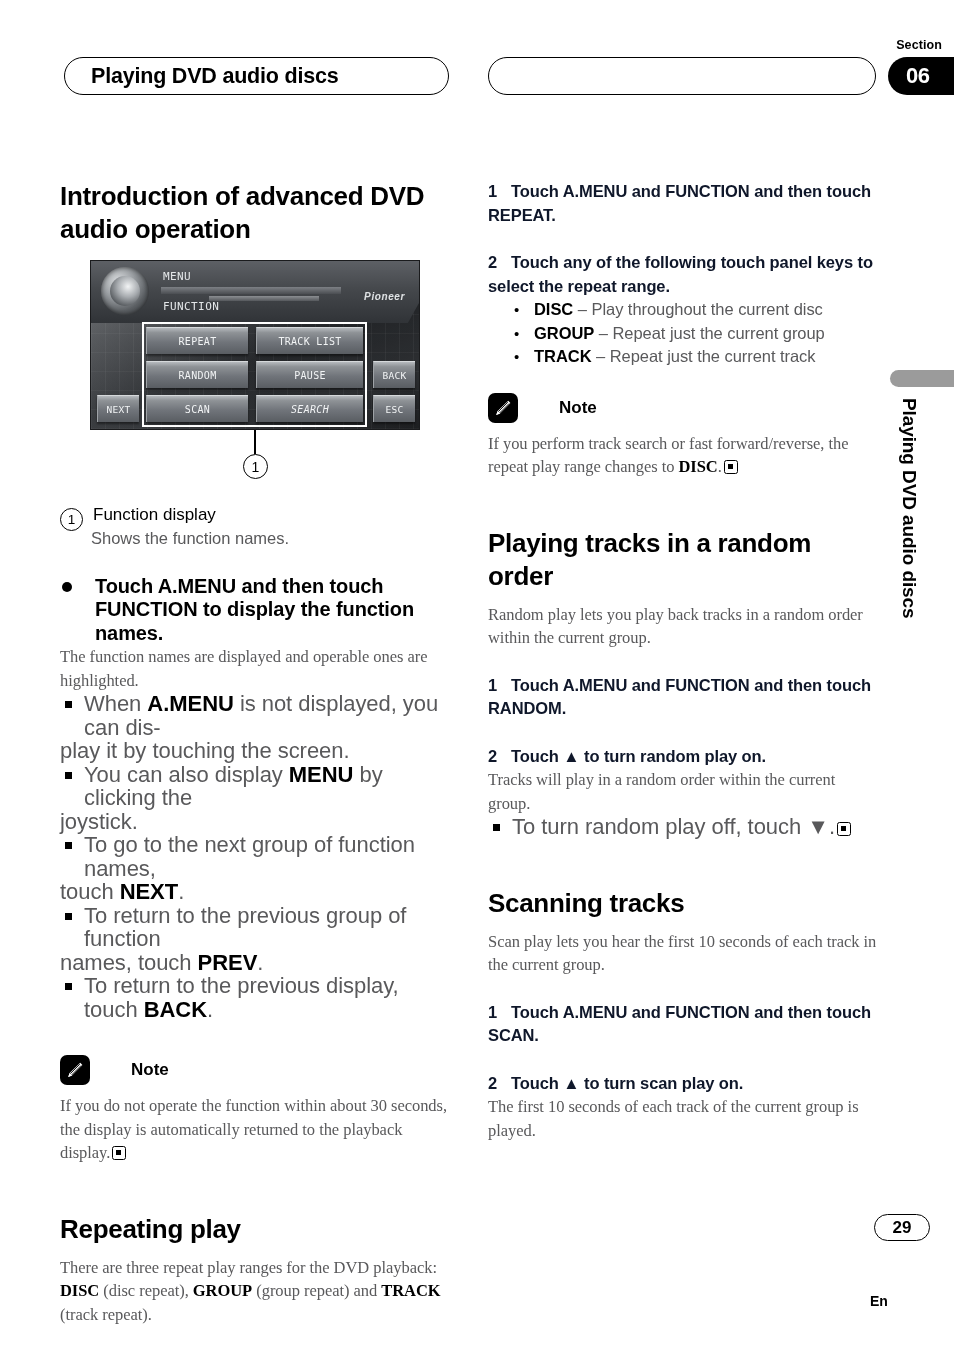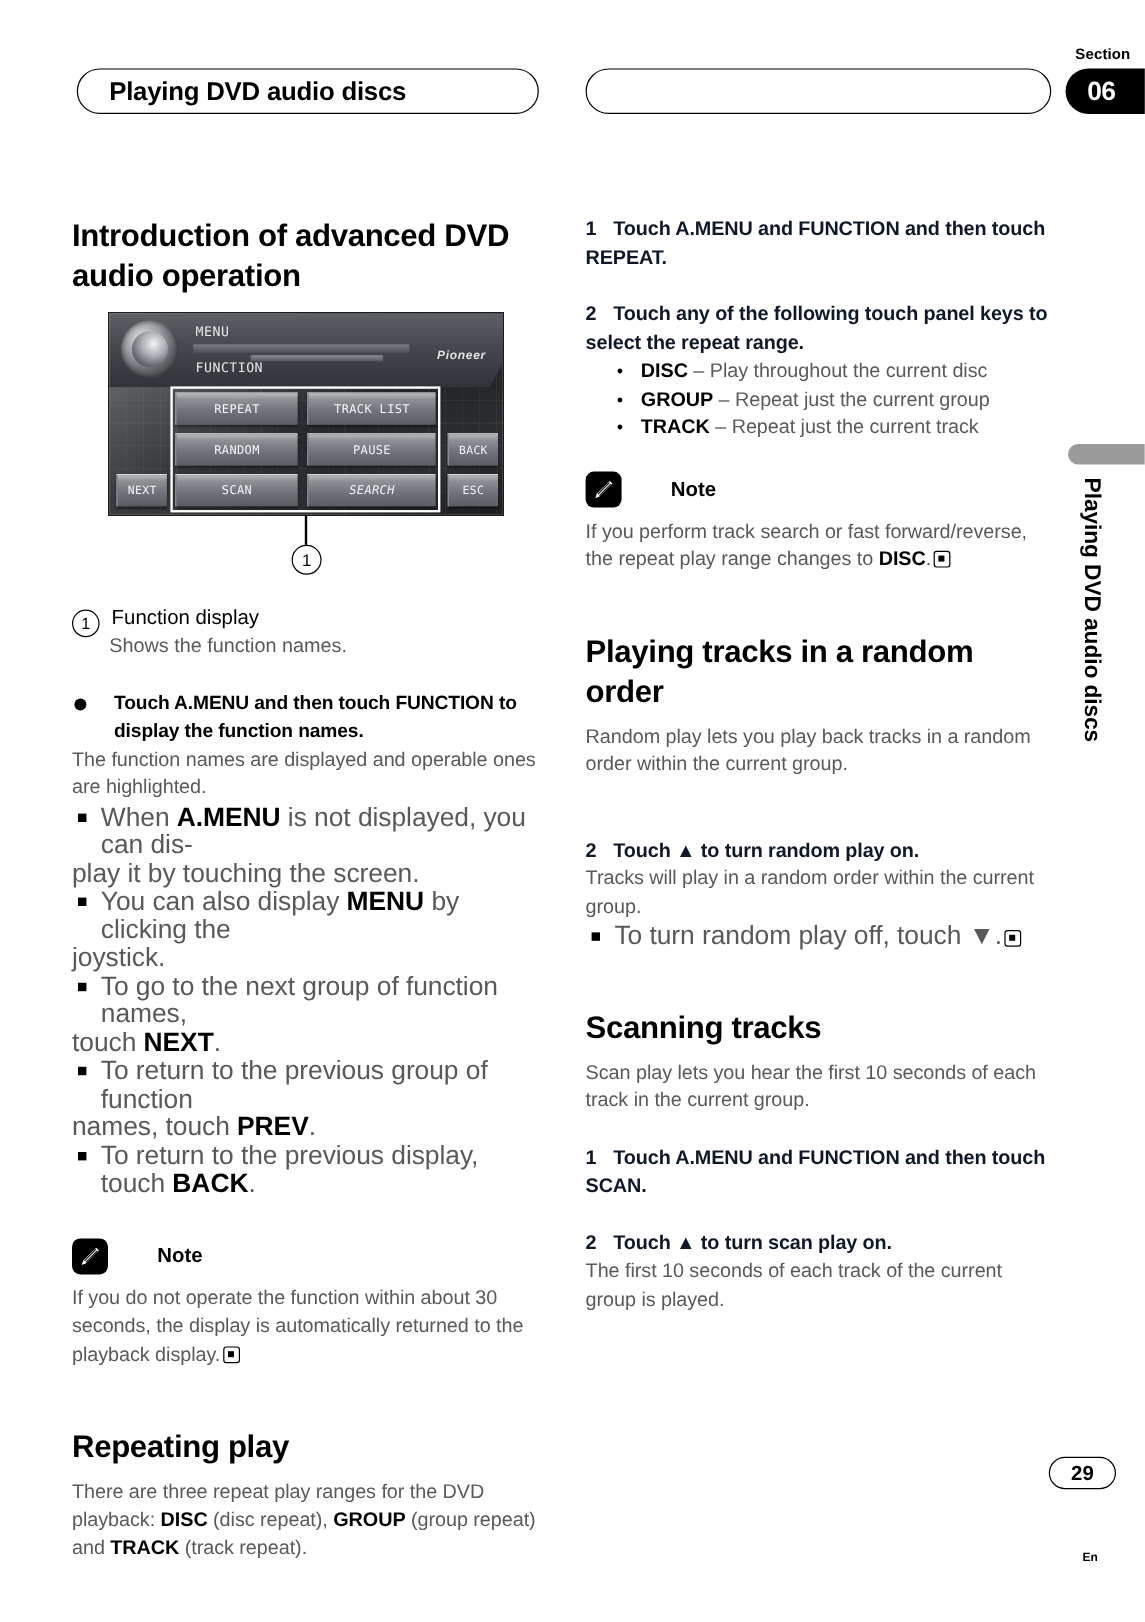--- a/index.html
+++ b/index.html
@@ -107,20 +107,21 @@
     letter-spacing: -0.3px;
   }
   h1.title.tight { margin-bottom: 10px; }
 
   p.body {
     font-size: 16.5px;
     line-height: 23.5px;
     color: #59595b;
     margin: 0;
     letter-spacing: -0.05px;
+    font-family: Liberation Serif, serif;
   }
   p.body b, .bold { color: #000; font-weight: bold; }
 
   p.step {
     font-size: 16.5px;
     line-height: 23.5px;
     font-weight: bold;
     color: #0f172a;
     margin: 0;
     letter-spacing: -0.1px;
@@ -162,21 +163,21 @@
   .sq-item::before {
     content: "";
     position: absolute;
     left: 5px; top: 9px;
     width: 7px; height: 7px;
     background: #000;
   }
   .sq-item .cont { margin-left: -24px; display: block; }
 
   .bullet-item {
-    font-size: 16px;
+    font-size: 20px;
     line-height: 23.5px;
     color: #000;
     font-weight: bold;
     position: relative;
     padding-left: 35px;
     letter-spacing: -0.1px;
   }
   .bullet-item::before {
     content: "";
     position: absolute;
@@ -364,22 +365,22 @@
   .cap-sub {
     font-size: 16.5px;
     color: #59595b;
     margin-left: 31px;
     line-height: 23.5px;
   }
 
   
   .footer-en {
     position: absolute;
-    left: 884px; top: 1293px;
-    font-size: 10px;
+    left: 852px; top: 1293px;
+    font-size: 14px;
     font-weight: bold;
     padding-left: 18px;
   }
   .footer-page {
     position: absolute;
     left: 874px; top: 1214px;
     width: 56px; height: 27px;
     border: 1.4px solid #000;
     border-radius: 14px;
     box-sizing: border-box;
@@ -520,20 +521,21 @@
   </div>
   <p class="body">If you perform track search or fast forward/reverse, the repeat play range changes to <span class="bold">DISC</span>.<span class="endmark"></span></p>
 
   <div class="gap-xl"></div>
 
   <h1 class="title tight">Playing tracks in a random order</h1>
   <p class="body">Random play lets you play back tracks in a random order within the current group.</p>
 
   <div class="gap-md"></div>
 
+  <p class="step"><span class="num">1</span>Touch A.MENU and FUNCTION and then touch RANDOM.</p>
 
   <div class="gap-md"></div>
 
   <p class="step"><span class="num">2</span>Touch ▲ to turn random play on.</p>
   <p class="body">Tracks will play in a random order within the current group.</p>
   <div class="sq-item">To turn random play off, touch ▼.<span class="endmark"></span></div>
 
   <div class="gap-xl"></div>
 
   <h1 class="title tight">Scanning tracks</h1>

